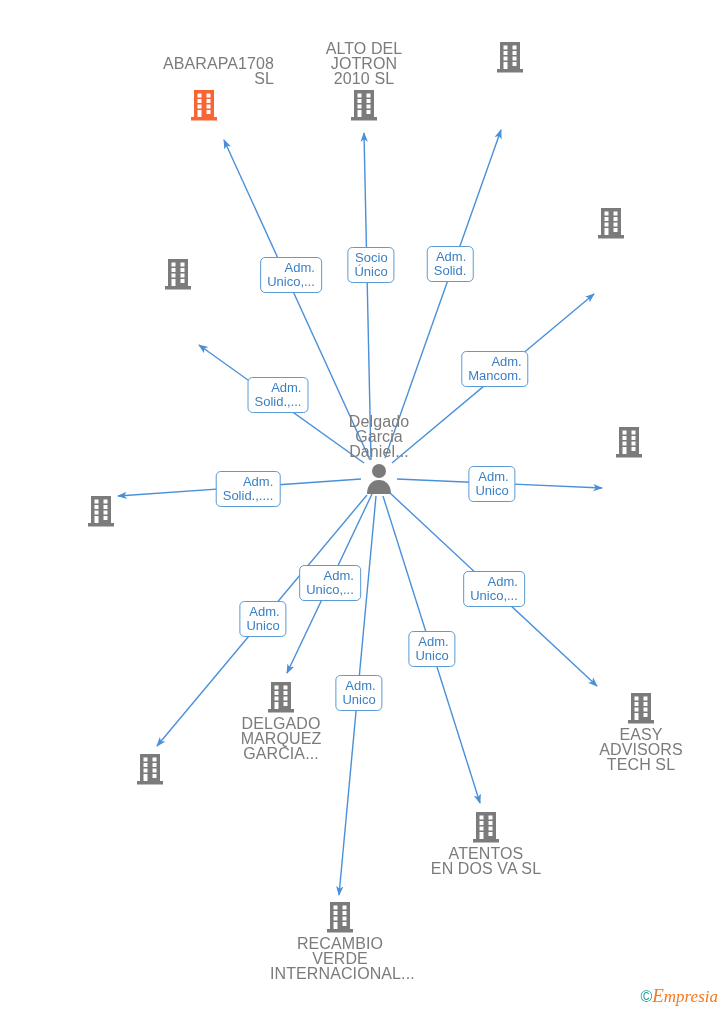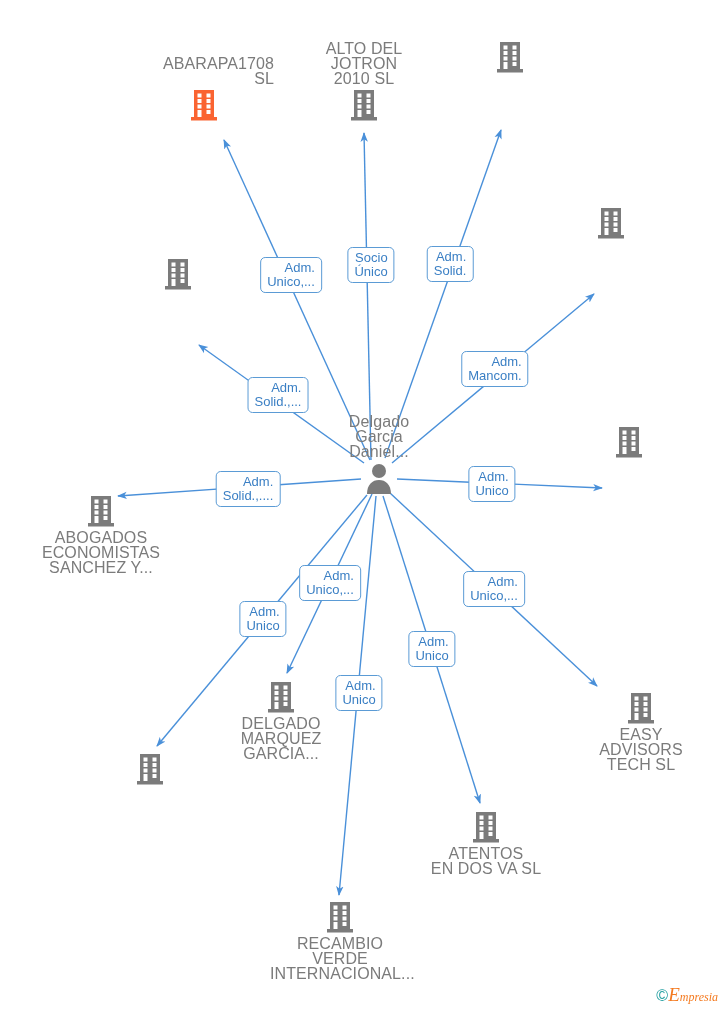--- a/index.html
+++ b/index.html
@@ -61,21 +61,21 @@
     position: absolute;
     right: 10px;
     bottom: 8px;
     z-index: 9;
     font-size: 16px;
     line-height: 20px;
     white-space: nowrap;
   }
   .wm-c { color: #1f9ea0; font-family: "Liberation Sans", sans-serif; }
   .wm-e { color: #f47a20; font-family: "Liberation Serif", serif; font-style: italic; font-size: 19px; }
-  .wm-t { color: #f47a20; font-family: "Liberation Serif", serif; font-style: italic; font-size: 12px; }
+  .wm-t { color: #f47a20; font-family: "Liberation Serif", serif; font-style: italic; font-size: 17px; }
 </style>
 </head>
 <body>
 
 <div id="canvas">
 
   <svg id="edges" viewBox="0 0 728 1015">
       <defs>
         <marker id="arrow" viewBox="0 0 10 10" refX="9" refY="5" markerWidth="7" markerHeight="7" orient="auto-start-reverse">
           <path d="M0,1.2 L10,5 L0,8.8 L2.6,5 Z" fill="#4a90d9"></path>
@@ -219,23 +219,20 @@
             <rect x="8.5" y="5.5" width="4" height="4"></rect>
             <rect x="17.5" y="5.5" width="4" height="4"></rect>
             <rect x="8.5" y="11" width="4" height="4"></rect>
             <rect x="17.5" y="11" width="4" height="4"></rect>
             <rect x="8.5" y="16.5" width="4" height="4"></rect>
             <rect x="17.5" y="16.5" width="4" height="4"></rect>
             <rect x="8.5" y="22" width="4" height="7"></rect>
             <rect x="17.5" y="22" width="4" height="4"></rect>
           </g>
         </svg>
-        <div class="node-label">ABOGADOS
-ECONOMISTAS
-SANCHEZ Y...</div>
       </div>
       <div class="node label-below" style="left: 281px; top: 680px;">
         <svg width="30" height="34" viewBox="0 0 30 34" class="node-icon">
           <g fill="#7b7b7b">
             <rect x="5" y="2" width="20" height="27"></rect>
             <rect x="2" y="29" width="26" height="3.5"></rect>
           </g>
           <g fill="#ffffff">
             <rect x="8.5" y="5.5" width="4" height="4"></rect>
             <rect x="17.5" y="5.5" width="4" height="4"></rect>

